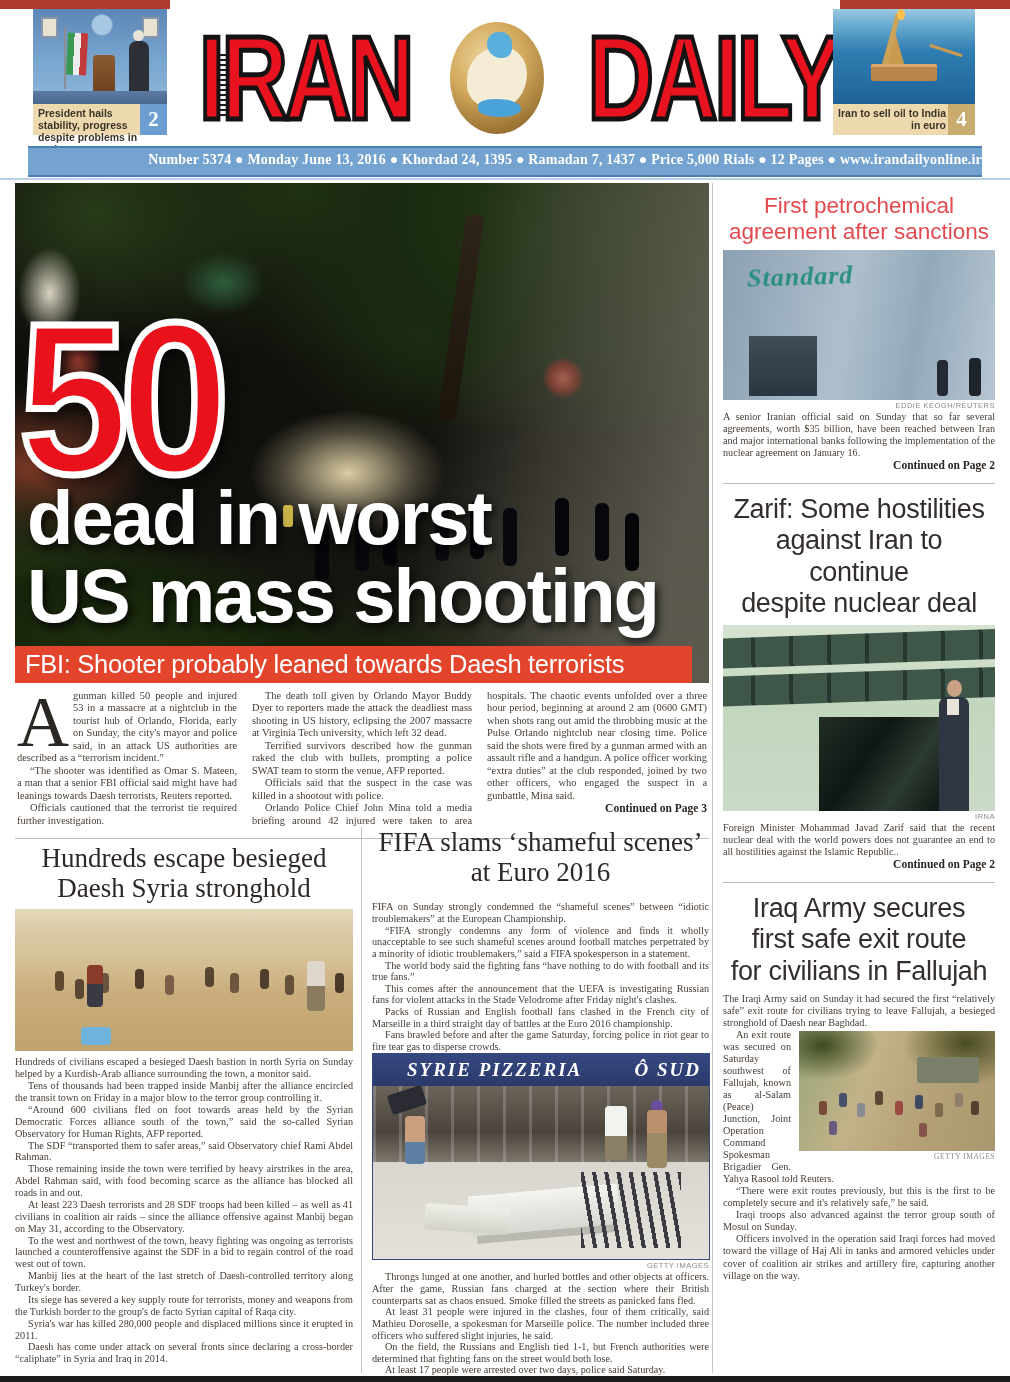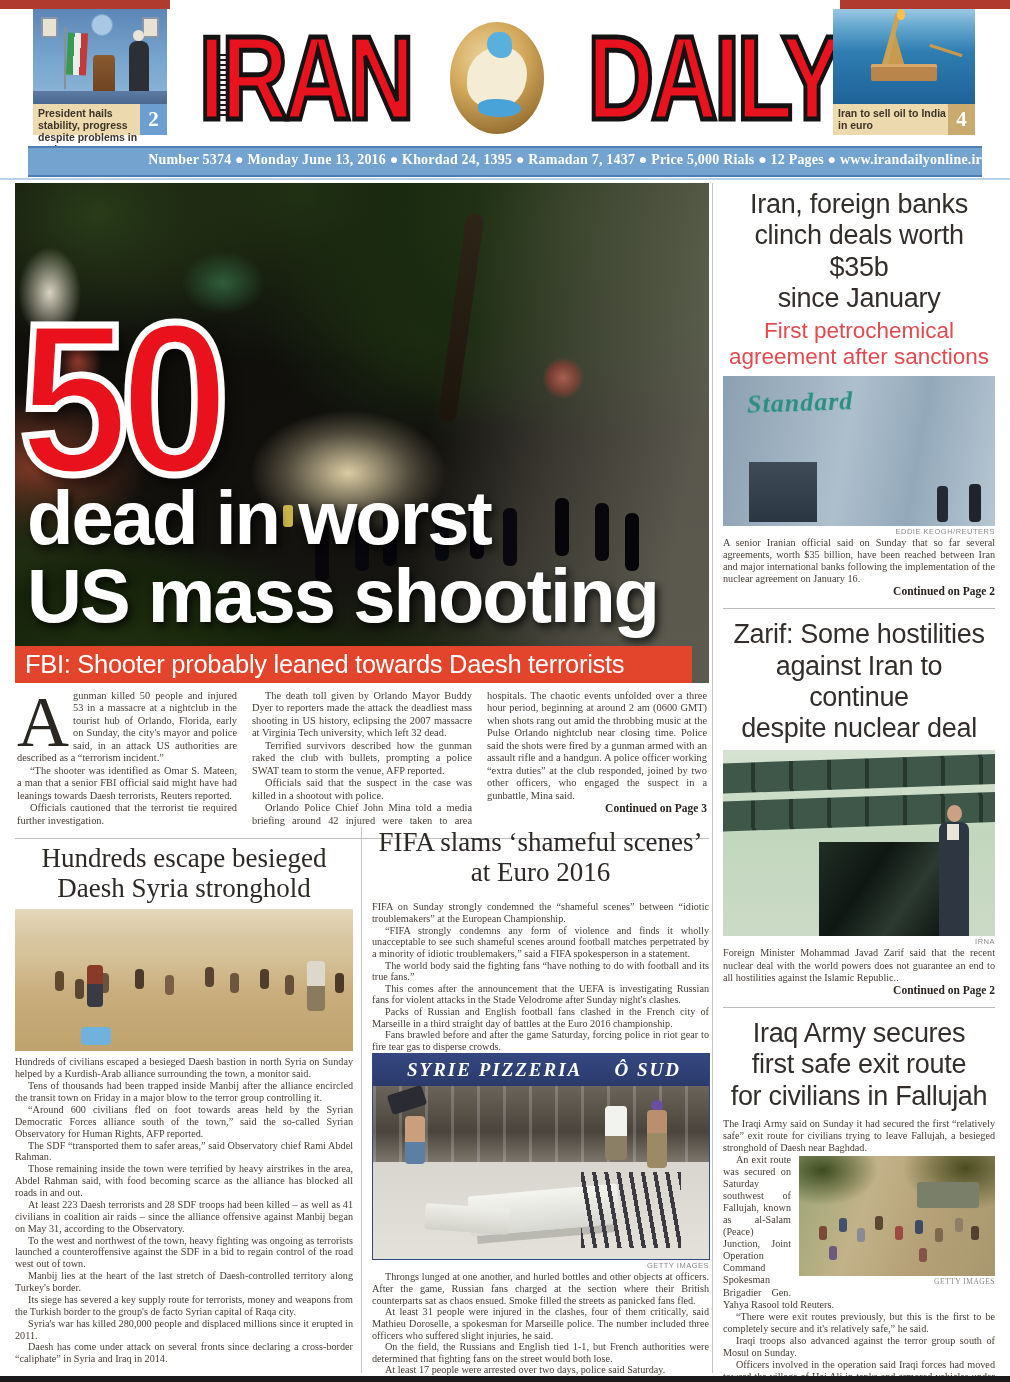--- a/index.html
+++ b/index.html
@@ -122,21 +122,21 @@
   
   .fifa{position:absolute;left:346px;top:644px;width:348px;height:546px;border-left:1px solid #c4c4c4;
         padding-left:10px;box-sizing:border-box;}
   .fifa-body-top{margin-top:14px;height:152px;overflow:hidden;font-size:10.2px;line-height:1.14;}
   .fifa-photo{position:relative;width:336px;height:205px;overflow:hidden;border:1px solid #35477f;
     background:linear-gradient(#b7b3ac 0%,#d6d3cc 40%,#e4e1da 100%);}
   .awning{position:absolute;left:0;top:0;width:100%;height:32px;background:linear-gradient(#35477f,#2b3a6c);
     color:#fff;font-family:"Liberation Serif",serif;font-style:italic;font-weight:bold;font-size:19px;
     display:flex;align-items:center;}
   .awning .a-left{flex:1;padding-left:34px;letter-spacing:2px;}
-  .awning .a-right{padding-right:28px;letter-spacing:2px;}
+  .awning .a-right{padding-right:8px;letter-spacing:2px;}
   .m-glass{position:absolute;left:0;top:32px;width:100%;height:76px;
     background:linear-gradient(#6b645a,#4a443c 60%,#7c766c),
     repeating-linear-gradient(90deg,rgba(255,255,255,.18) 0 3px,transparent 3px 26px);background-blend-mode:overlay;}
   .m-chair-air{position:absolute;left:16px;top:36px;width:36px;height:20px;background:#2b2b33;transform:rotate(-18deg);border-radius:3px;}
   .m-fig1{position:absolute;left:32px;top:62px;width:20px;height:48px;border-radius:4px;
     background:linear-gradient(#c99f7e 0 55%,#5d7fa3 55%);}
   .m-fig2{position:absolute;left:232px;top:52px;width:22px;height:54px;border-radius:4px;
     background:linear-gradient(#f2f2ee 0 55%,#8b8066 55%);}
   .m-fig3{position:absolute;left:274px;top:56px;width:20px;height:58px;border-radius:4px;
     background:linear-gradient(#b98f6e 0 40%,#9c8a66 40%);}
@@ -231,21 +231,21 @@
   </div>
 
   <div class="teaser" style="left:833px;width:142px;">
     <div class="tphoto tr-photo">
       <div class="rig-derrick"></div>
       <div class="rig-mast"></div>
       <div class="rig-flame"></div>
       <div class="rig-platform"></div>
       <div class="rig-boom"></div>
     </div>
-    <div class="tcaption" style="background:#ecd9ae;">
+    <div class="tcaption" style="background:#ecd9ae;text-align:right;">
       <div class="txt">Iran to sell oil to India in euro</div>
       <div class="pagenum" style="background:#c9ab6f;">4</div>
     </div>
   </div>
 
   <div class="info-bar">Number 5374 ● Monday June 13, 2016 ● Khordad 24, 1395 ● Ramadan 7, 1437 ● Price 5,000 Rials ● 12 Pages ● www.irandailyonline.ir</div>
   <div class="hairline"></div>
 
   <div class="main-left">
 
@@ -304,21 +304,21 @@
 
     <div class="fifa">
       <div class="hl-serif">
         <div>FIFA slams ‘shameful scenes’</div>
         <div>at Euro 2016</div>
       </div>
       <div class="fifa-body-top body-serif">
         <p class="nofirst">FIFA on Sunday strongly condemned the “shameful scenes” between “idiotic troublemakers” at the European Championship.</p>
         <p>“FIFA strongly condemns any form of violence and finds it wholly unacceptable to see such shameful scenes around football matches perpetrated by a minority of idiotic troublemakers,” said a FIFA spokesperson in a statement.</p>
         <p>The world body said the fighting fans “have nothing to do with football and its true fans.”</p>
-        <p>This comes after the announcement that the UEFA is investigating Russian fans for violent attacks in the Stade Velodrome after Sunday night's clashes.</p>
+        <p>This comes after the announcement that the UEFA is investigating Russian fans for violent attacks in the Stade Velodrome after Friday night's clashes.</p>
         <p>Packs of Russian and English football fans clashed in the French city of Marseille in a third straight day of battles at the Euro 2016 championship.</p>
         <p>Fans brawled before and after the game Saturday, forcing police in riot gear to fire tear gas to disperse crowds.</p>
       </div>
       <div class="fifa-photo">
         <div class="awning">
           <div class="a-left">SYRIE PIZZERIA</div>
           <div class="a-right">Ô SUD</div>
         </div>
         <div class="m-glass"></div>
         <div class="m-chair-air"></div>
@@ -336,25 +336,20 @@
         <p>At least 31 people were injured in the clashes, four of them critically, said Mathieu Doroselle, a spokesman for Marseille police. The number included three officers who suffered slight injuries, he said.</p>
         <p>On the field, the Russians and English tied 1-1, but French authorities were determined that fighting fans on the street would both lose.</p>
         <p>At least 17 people were arrested over two days, police said Saturday.</p>
       </div>
     </div>
   </div>
 
   <div class="right-col">
 
     <div style="padding-top:6px;">
-      <div class="hl-sans">
-        <div>Iran, foreign banks</div>
-        <div>clinch deals worth $35b</div>
-        <div>since January</div>
-      </div>
       <div class="subhead-red">
         <div>First petrochemical</div>
         <div>agreement after sanctions</div>
       </div>
       <div class="banks-photo">
         <div class="bank-sign">Standard</div>
         <div class="bank-door"></div>
         <div class="bank-fig1"></div>
         <div class="bank-fig2"></div>
       </div>

